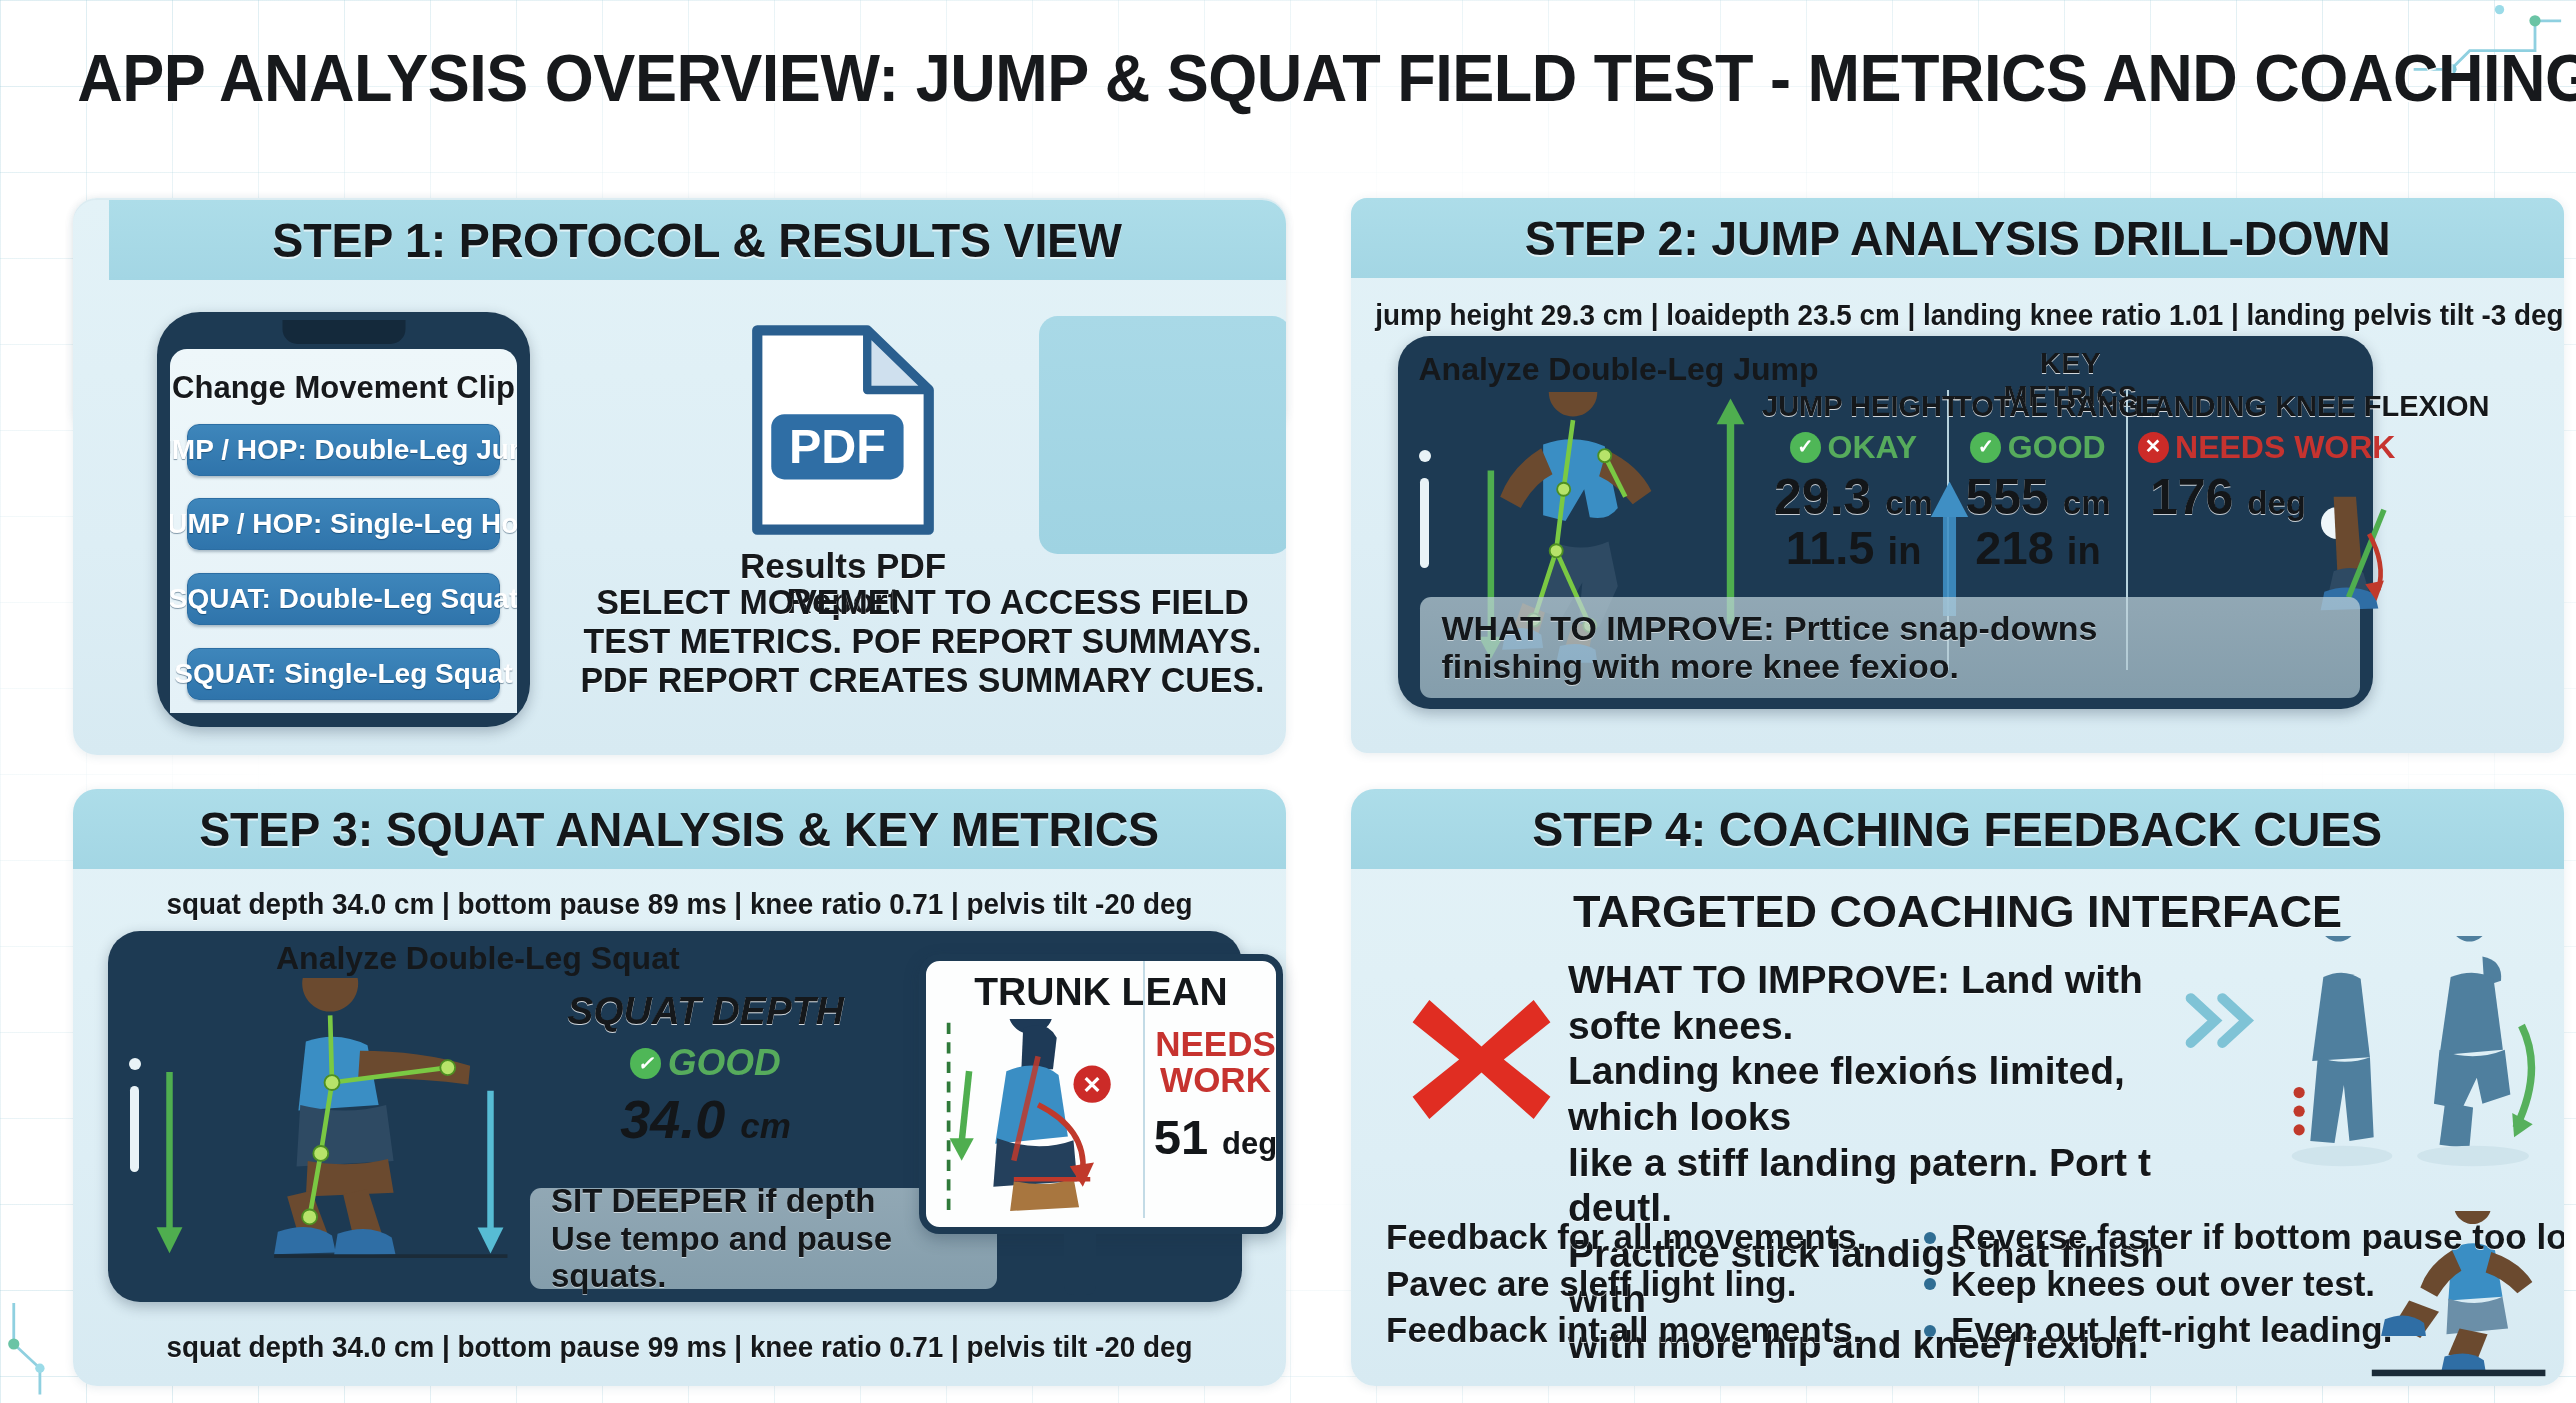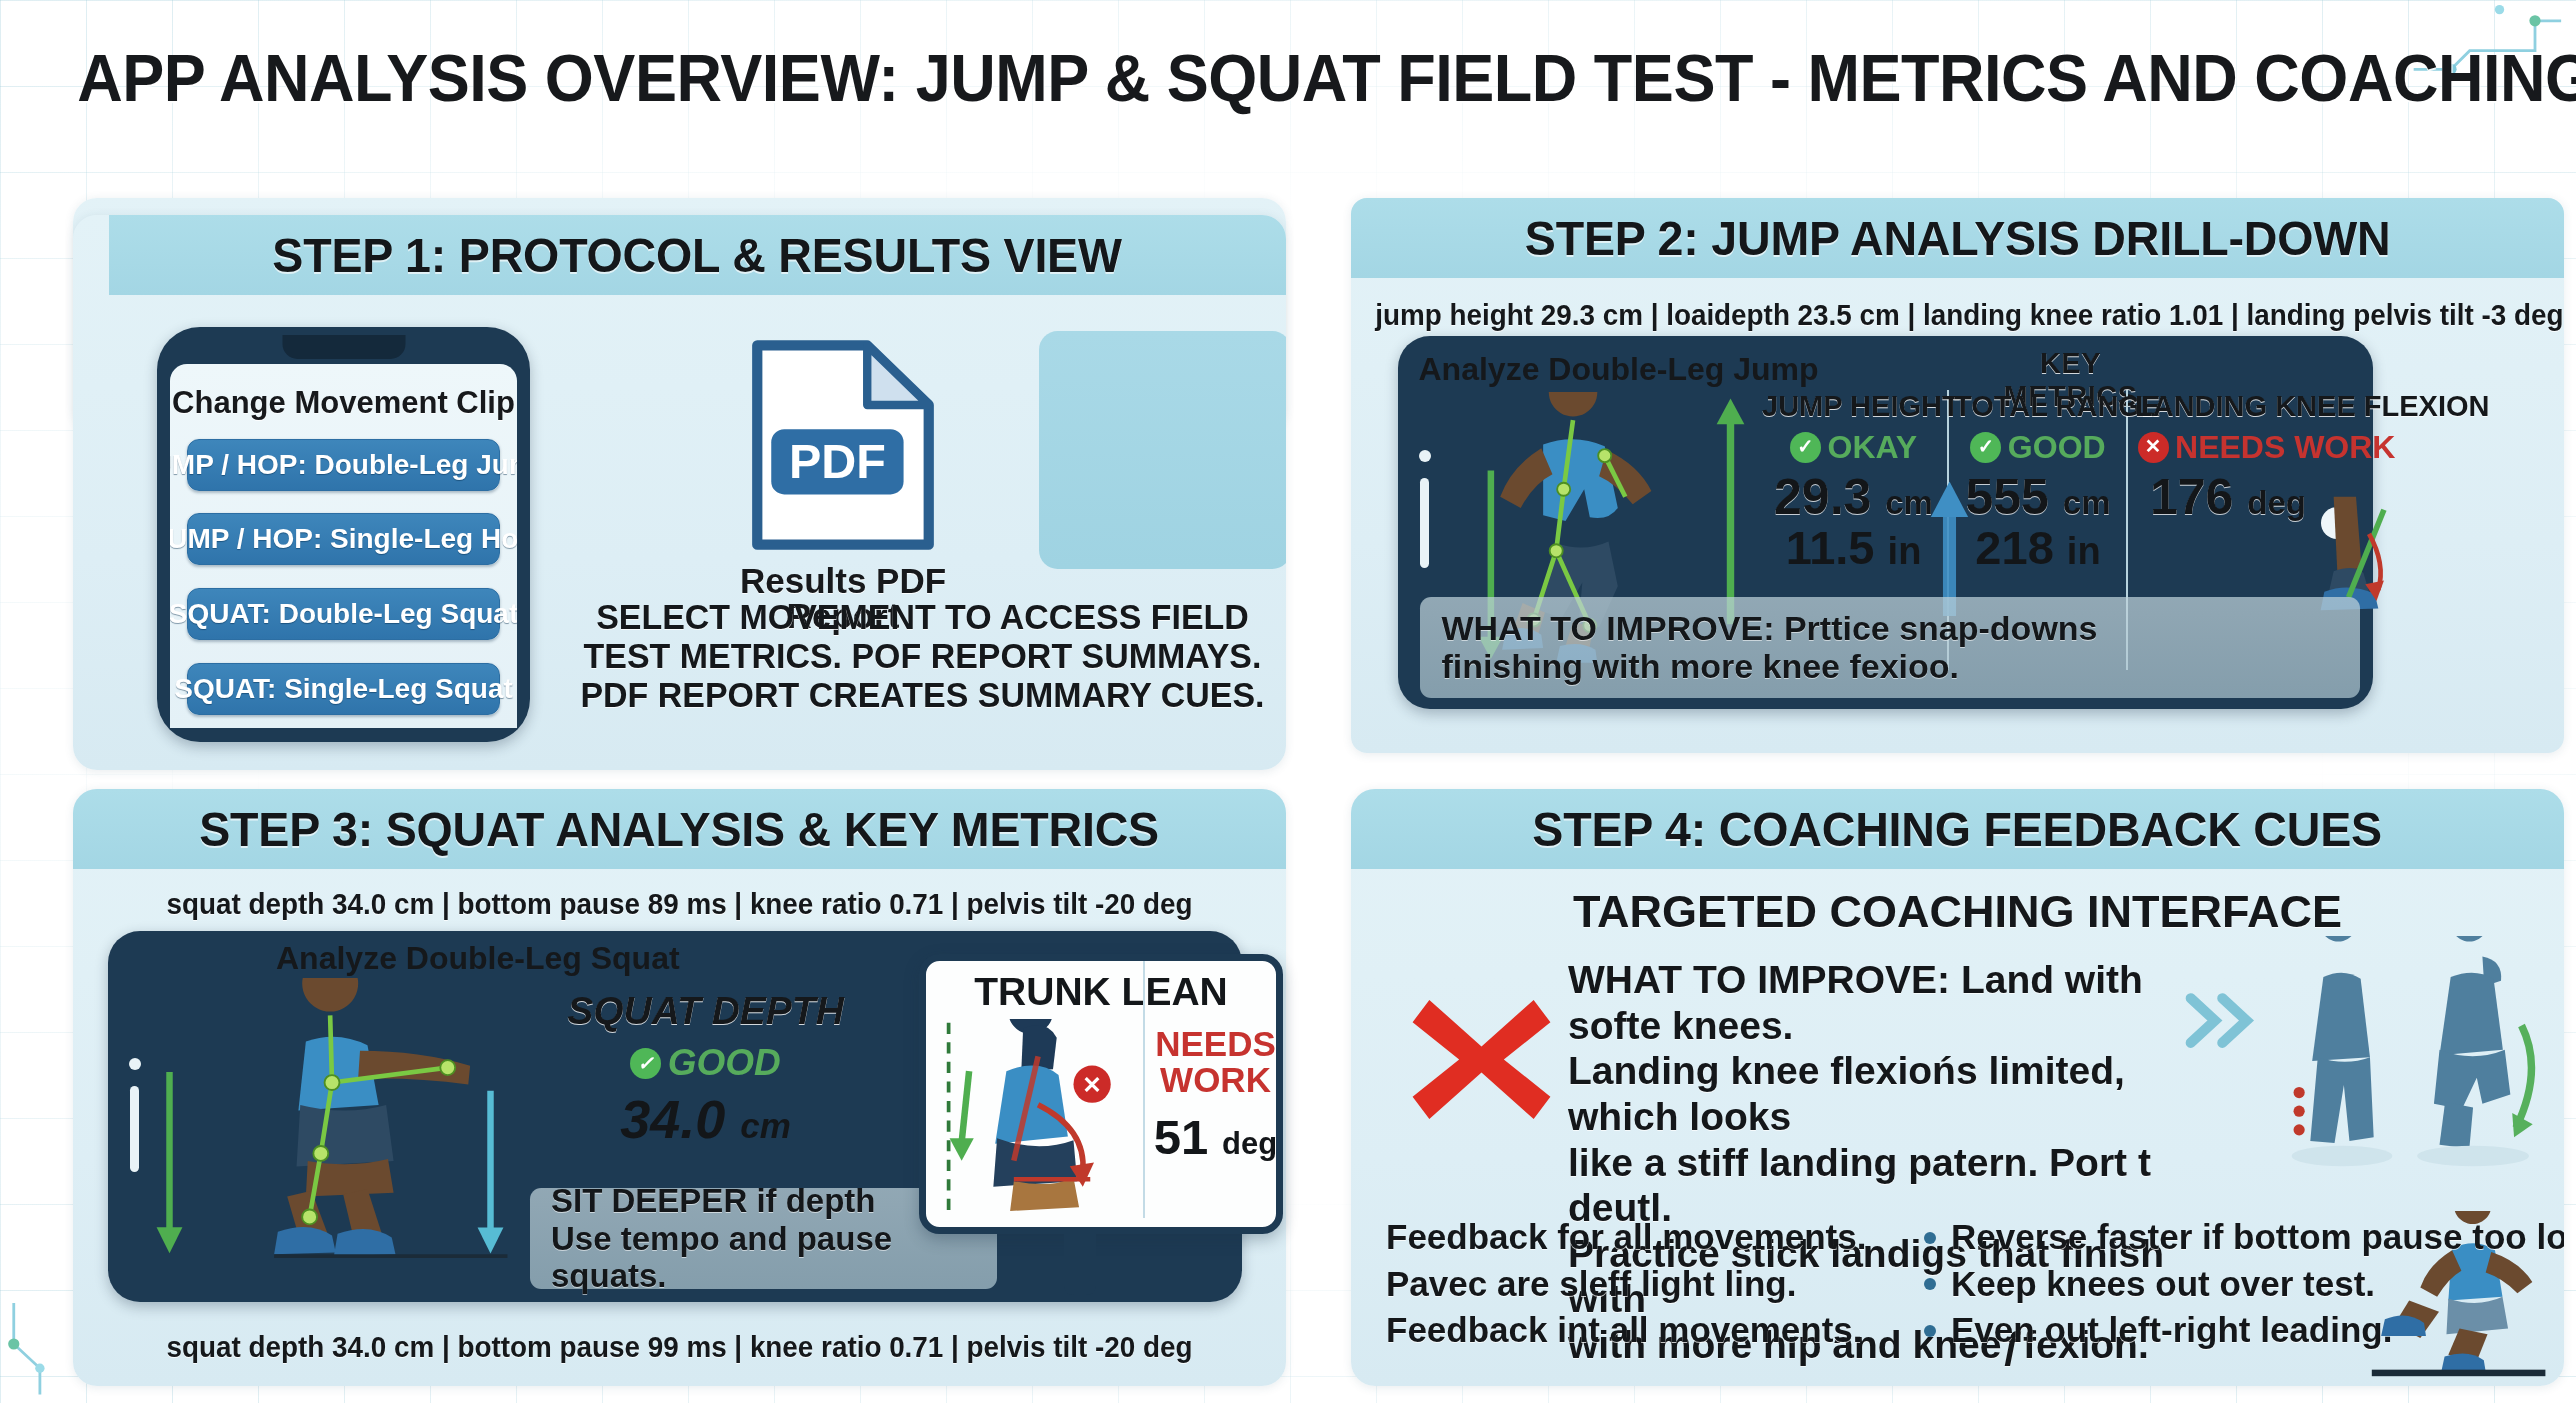--- a/index.html
+++ b/index.html
@@ -268,21 +268,21 @@
   </svg>
   <svg style="position:absolute;bottom:3.7px;left:7.5px;" width="131" height="112" viewBox="0 0 140 120">
     <path d="M6 16 L6 60 L34 86 L34 114" stroke="#8fd0e0" stroke-width="3" fill="none"></path>
     <circle cx="6" cy="60" r="6" fill="#6ac4a5"></circle>
       <circle cx="34" cy="86" r="5" fill="#9bdbe8"></circle>
   </svg>
 
   <h1 class="title">APP ANALYSIS OVERVIEW: JUMP &amp; SQUAT FIELD TEST - METRICS AND COACHING</h1>
 
   <div class="panel" style="left:73px; top:198px; width:1213px; height:233px;"></div>
-  <div class="panel" style="left:73px; top:215px; width:1213px; height:555px;padding-left:36px;">
+  <div class="panel" style="left:73px; top:200px; width:1213px; height:555px;padding-left:36px;">
     <div class="panel-head">
       <span class="panel-head-text">STEP 1: PROTOCOL &amp; RESULTS VIEW</span>
     </div>
 
     <div class="mini-card" style="left:966px; top:116px; width:252px; height:238px;"></div>
 
     <div class="phone" style="left:84px; top:112px; width:373px; height:415px;">
       <div class="notch"></div>
       <div class="screen" style="left:13px; top:37px; width:347px; height:364px; border-radius:17px 17px 0 0;">
         <div class="s1-label" style="top:20.5px;">Change Movement Clip</div>

